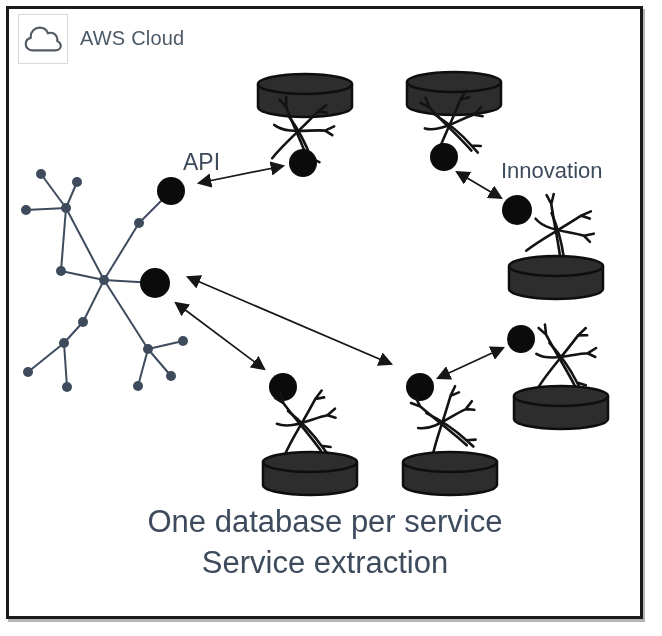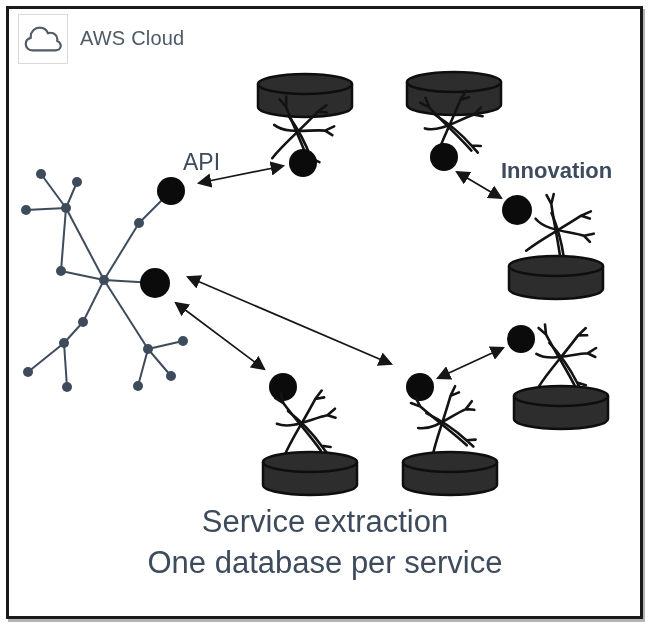--- a/index.html
+++ b/index.html
@@ -14,21 +14,21 @@
     border:3px solid var(--frame);box-shadow:2px 3px 0 rgba(120,120,120,.55);
     background:#fff;}
   .diagram-svg{position:absolute;left:0;top:0;width:662px;height:636px;}
 
   .aws-box{position:absolute;left:18px;top:14px;width:50px;height:50px;
     border:1px solid var(--icon_box_border);display:flex;align-items:center;justify-content:center;}
   .aws-label{position:absolute;left:80px;top:27px;font-size:20px;color:#4c5a67;letter-spacing:.2px;}
 
   .lbl{position:absolute;color:var(--slate);}
   .lbl-api{left:141px;top:149px;font-size:23px;margin-left:42px;}
-  .lbl-innovation{left:501px;top:158px;font-size:22px;font-weight:bold;}
+  .lbl-innovation{left:501px;top:158px;font-size:22px;}
 
   .caption{position:absolute;left:10px;top:501px;width:630px;text-align:center;
     color:var(--slate);font-size:31px;line-height:41px;}
 
   
   .net-edge{stroke:var(--slate);stroke-width:2;fill:none;}
   .net-node{fill:var(--slate);}
   .svc-circle{fill:#0b0b0b;}
   .tangle{stroke:var(--ink);stroke-width:2.6;fill:none;stroke-linecap:round;}
   .dbody{fill:var(--db_fill);stroke:var(--db_stroke);stroke-width:2.5;}
@@ -149,16 +149,16 @@
     <svg width="40" height="32" viewBox="0 0 44 33">
       <path class="cloud-glyph" d="M35.5 29H10.2C6.2 29 3 25.9 3 22.1c0-3.3 2.4-6.1 5.6-6.8-.1-.5-.1-1-.1-1.5C8.5 8.4 12.9 4 18.3 4c4.1 0 7.7 2.5 9.2 6.2.9-.4 1.9-.6 2.9-.6 4.1 0 7.4 3.3 7.4 7.3 0 .6-.1 1.2-.2 1.7 2.3.9 3.9 3.1 3.9 5.7 0 2.6-2.7 4.7-6 4.7z"></path>
     </svg>
   </div>
   <div class="aws-label">AWS Cloud</div>
 
   <div class="lbl lbl-api">API</div>
   <div class="lbl lbl-innovation">Innovation</div>
 
   <div class="caption">
+    <div>One database per service</div>
     <div>Service extraction</div>
-    <div>One database per service</div>
   </div>
 </div>
 
 </body></html>

